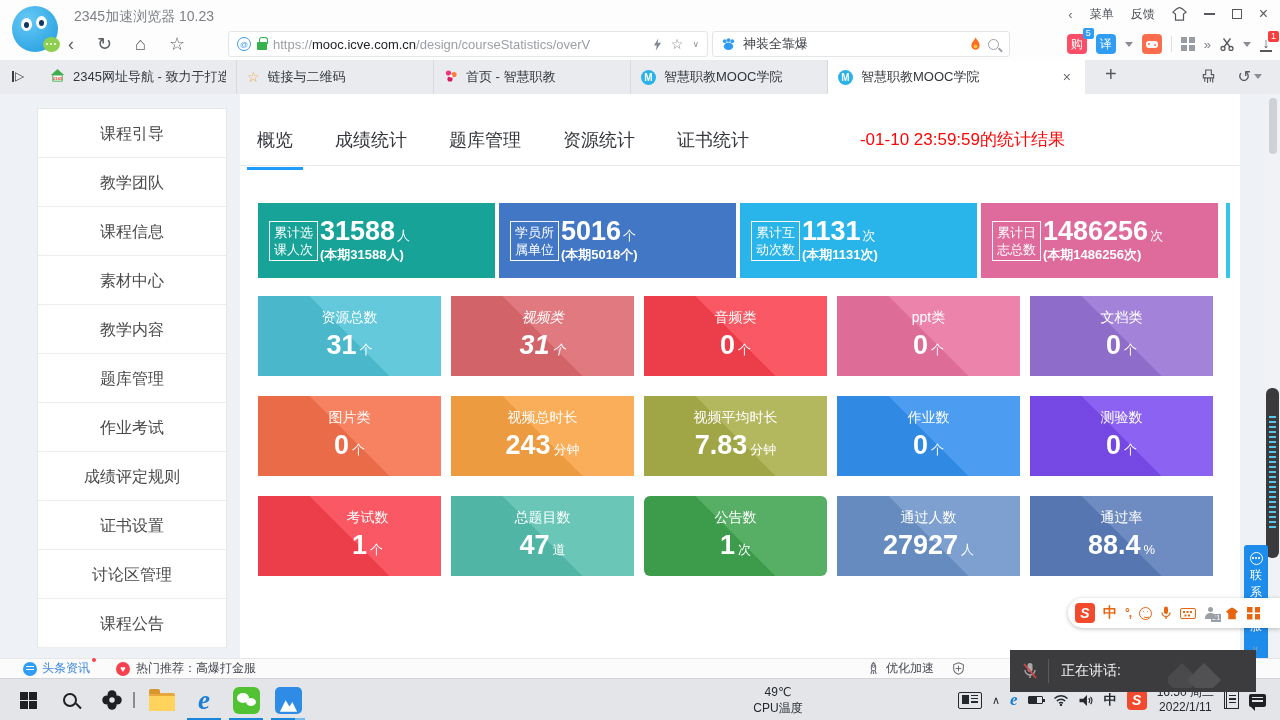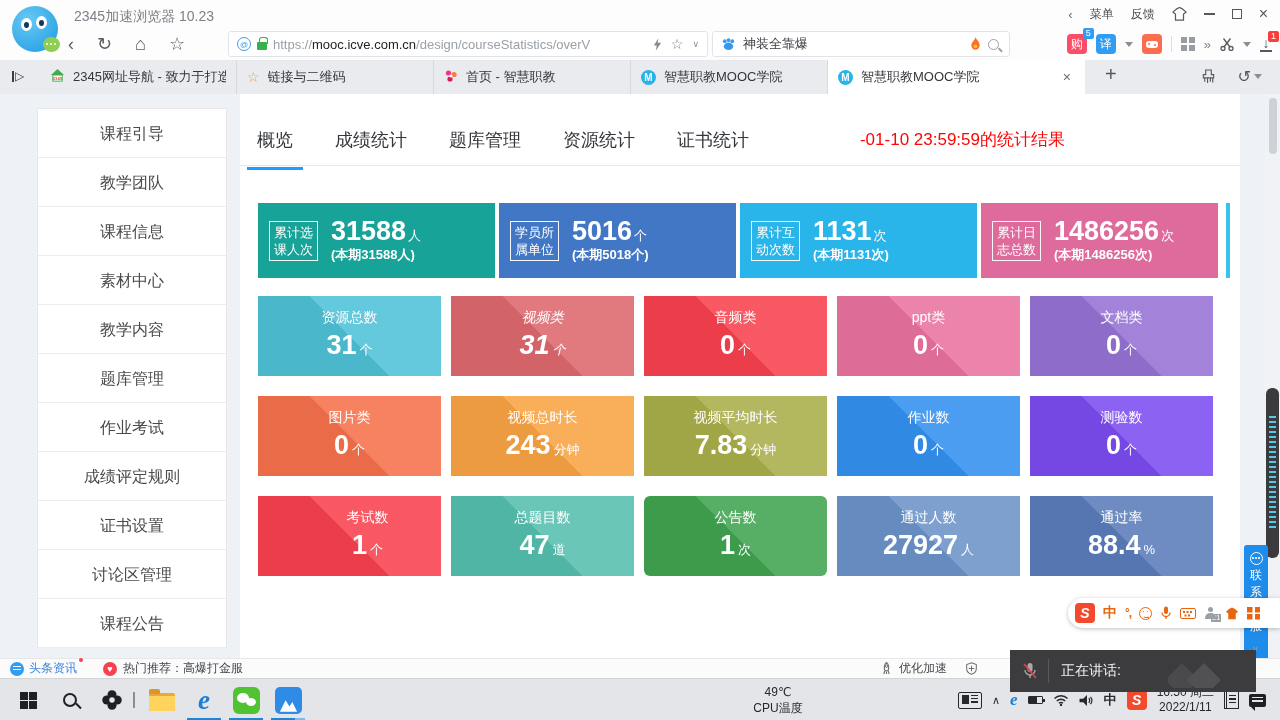--- a/index.html
+++ b/index.html
@@ -90,21 +90,21 @@
   .side-item { height:49px; line-height:49px; text-align:center; font-size:16px; color:#4a4a4a;
     border-bottom:1px solid #ececec; background:#fff; }
   .content { position:absolute; left:240px; top:0; width:1000px; height:564px; background:#fff; }
   .ptabs { position:absolute; left:0; top:20px; width:1000px; height:52px; display:flex; align-items:center;
     gap:42px; padding-left:17px; border-bottom:1px solid #e8e8e8; }
   .ptab { position:relative; font-size:18px; color:#33363b; white-space:nowrap; }
   .ptab.active::after { content:''; position:absolute; left:-10px; right:-10px; bottom:-18px; height:3px; background:#1d9dff; }
   .stats-note { margin-left:auto; margin-right:175px; font-size:17px; color:#fe0505; white-space:nowrap; }
 
   .cards { position:absolute; left:18px; top:109px; display:flex; gap:4px; }
-  .card { width:237px; height:75px; color:#fff; display:flex; align-items:center; padding:0 11px; gap:13px; }
+  .card { width:237px; height:75px; color:#fff; display:flex; align-items:center; padding:0 11px; gap:2px; }
   .card-tag { border:1px solid rgba(255,255,255,.95); padding:2px 4px; font-size:13px; line-height:17px; flex:none; }
   .card-main { display:flex; flex-direction:column; }
   .card-valrow { display:flex; align-items:baseline; gap:2px; }
   .card-value { font-size:27px; font-weight:bold; line-height:28px; }
   .card-unit { font-size:13px; }
   .card-sub { font-size:13px; font-weight:bold; margin-top:1px; }
   .card-sliver { position:absolute; left:986px; top:109px; width:4px; height:75px; background:#37c4ec; }
 
   .tiles { position:absolute; left:18px; top:202px; display:grid; grid-template-columns:repeat(5,183px);
     grid-auto-rows:80px; column-gap:10px; row-gap:20px; }
@@ -145,21 +145,21 @@
   .person { position:relative; width:13px; height:13px; }
   .person::before { content:''; position:absolute; left:4px; top:0; width:5px; height:5px; border-radius:50%; background:#9aa0a6; }
   .person::after { content:''; position:absolute; left:1px; top:6px; width:11px; height:6px; border-radius:5px 5px 0 0; background:#9aa0a6; }
   .person .p-badge { position:absolute; right:-4px; bottom:-2px; font-size:7px; color:#fff; background:#9aa0a6; padding:0 1px; line-height:8px; }
   .grid4o { width:13px; height:13px;
     background:linear-gradient(#e8650f,#e8650f) 0 0/5.5px 5.5px no-repeat, linear-gradient(#e8650f,#e8650f) 7.5px 0/5.5px 5.5px no-repeat,
     linear-gradient(#e8650f,#e8650f) 0 7.5px/5.5px 5.5px no-repeat, linear-gradient(#e8650f,#e8650f) 7.5px 7.5px/5.5px 5.5px no-repeat; }
 
   
   .statusbar { position:absolute; left:0; top:658px; width:1280px; height:20px; background:#fbfbfc;
-    border-top:1px solid #e7e7e7; display:flex; align-items:center; font-size:12px; color:#45484d; padding:0 10px; }
+    border-top:1px solid #e7e7e7; display:flex; align-items:center; font-size:12px; color:#45484d; padding:0 23px; }
   .newsb { width:14px; height:14px; background:#2f9df4; border-radius:50%; position:relative; margin-right:5px; flex:none; }
   .newsb::after { content:''; position:absolute; left:3px; top:4px; width:8px; height:6px;
     background:repeating-linear-gradient(180deg,#fff 0 1.2px,transparent 1.2px 3px); }
   .news-label { color:#3f87e0; position:relative; margin-right:26px; }
   .news-label::after { content:''; position:absolute; right:-6px; top:-2px; width:4px; height:4px; border-radius:50%; background:#f5424e; }
   .heartic { width:14px; height:14px; background:#f5424e; border-radius:50%; color:#fff; font-size:9px; line-height:14px;
     text-align:center; margin-right:6px; flex:none; }
   .sb-right { margin-left:auto; margin-right:292px; display:flex; align-items:center; gap:6px; }
   .sb-shield { margin-left:12px; }
 

